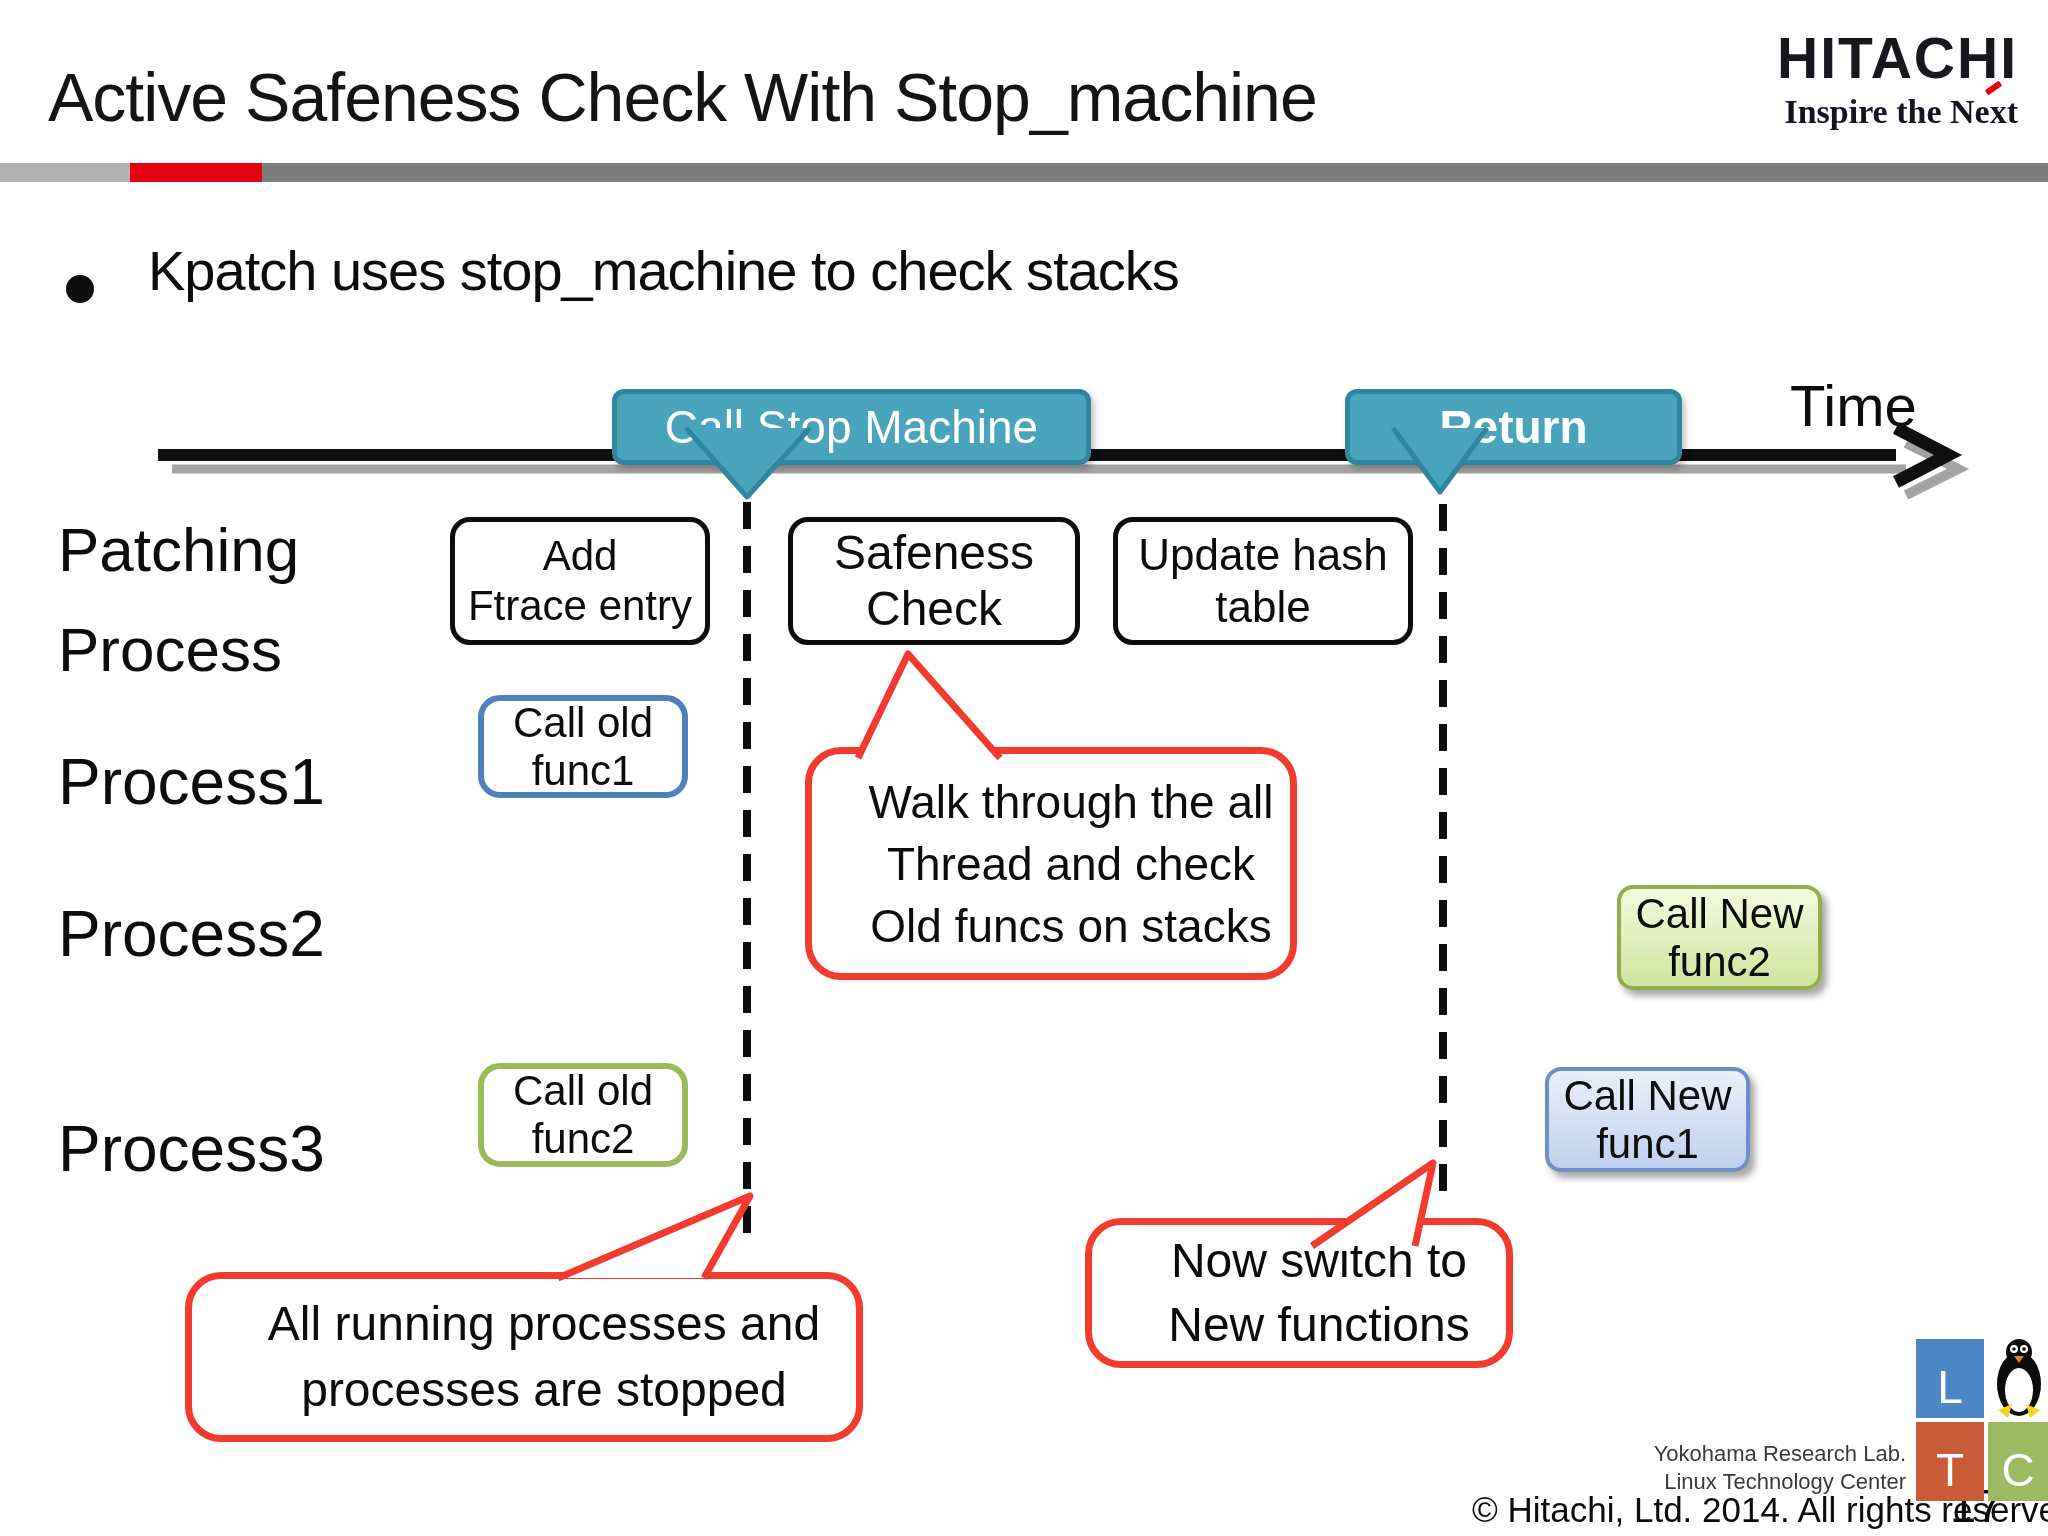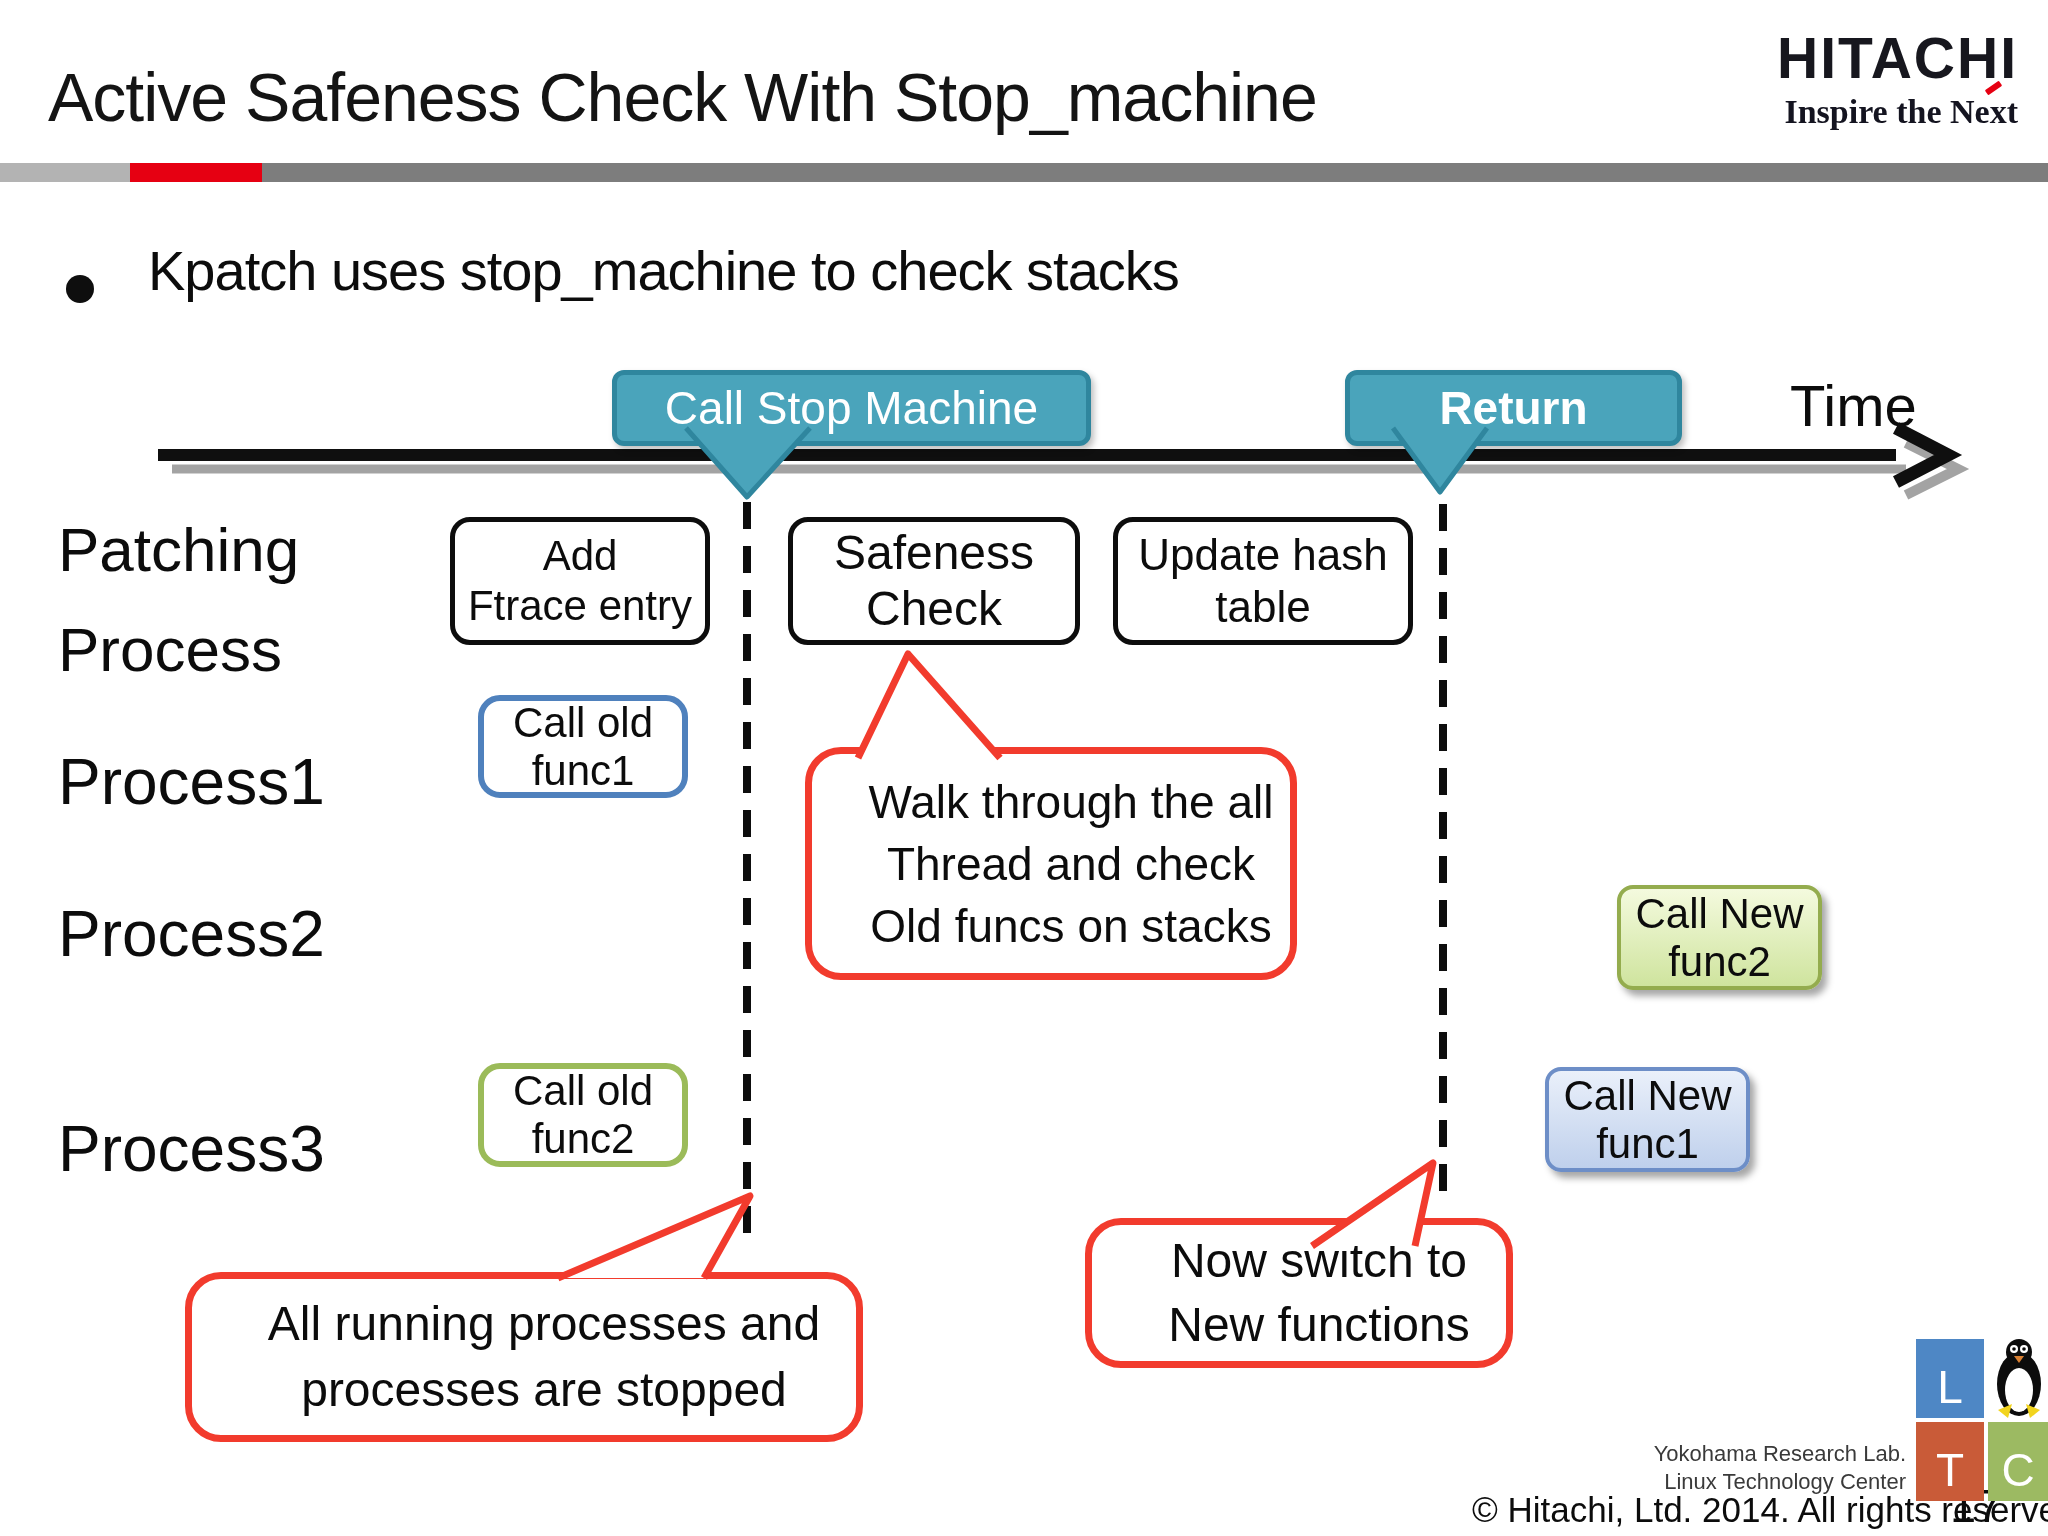--- a/index.html
+++ b/index.html
@@ -21,21 +21,21 @@
   .bullet-dot{position:absolute;left:66px;top:275px;width:28px;height:28px;border-radius:50%;background:#0e0e0e;}
   .headline{position:absolute;left:148px;top:238px;font-size:56px;letter-spacing:-1px;color:#0c0c0c;white-space:nowrap;}
   
   .time-label{position:absolute;left:1790px;top:372px;font-size:58px;color:#0c0c0c;}
   
   .lines-svg{position:absolute;left:0;top:0;z-index:1;}
   .ptr{position:absolute;z-index:3;overflow:visible;}
   
   .teal-box{position:absolute;z-index:2;background:#4aa4bb;border:5px solid #2f869e;border-radius:12px;
             box-shadow:3px 4px 6px rgba(0,0,0,.25);display:flex;align-items:center;justify-content:center;
-            color:#fff;font-size:46px;}
+            color:#fff;font-size:46px;margin-top:19px;}
   
   .row-label{position:absolute;left:58px;font-size:64px;color:#0c0c0c;}
   .row-label.wrap{width:330px;line-height:100px;font-size:62px;}
   
   .node{position:absolute;z-index:2;background:#fff;display:flex;flex-direction:column;align-items:center;
         justify-content:center;text-align:center;color:#0c0c0c;}
   .black-box{border:5px solid #0d0d0d;border-radius:20px;text-align:center;}
   .blue-box{border:6px solid #4f81bd;border-radius:22px;}
   .green-box{border:6px solid #9bbb59;border-radius:22px;}
   .grad-green{border:4px solid #94ac4e;border-radius:16px;background:linear-gradient(#f4fade,#cfe49e);

